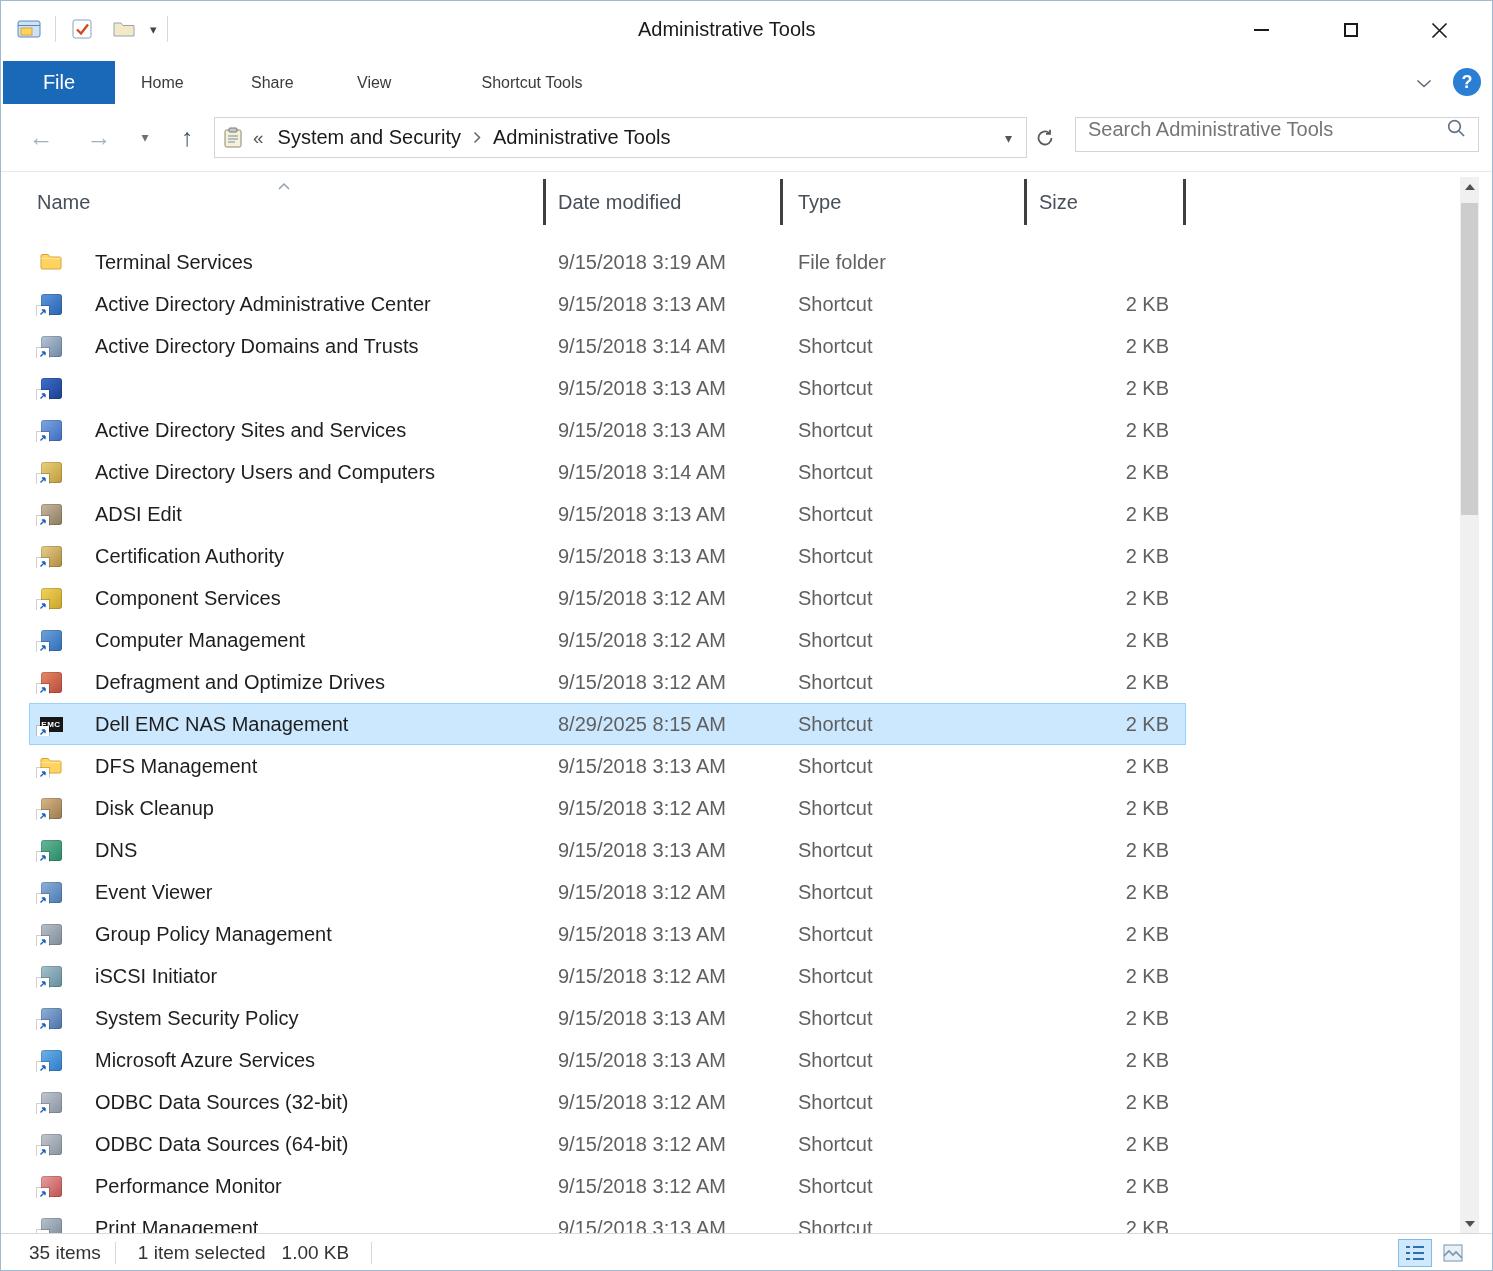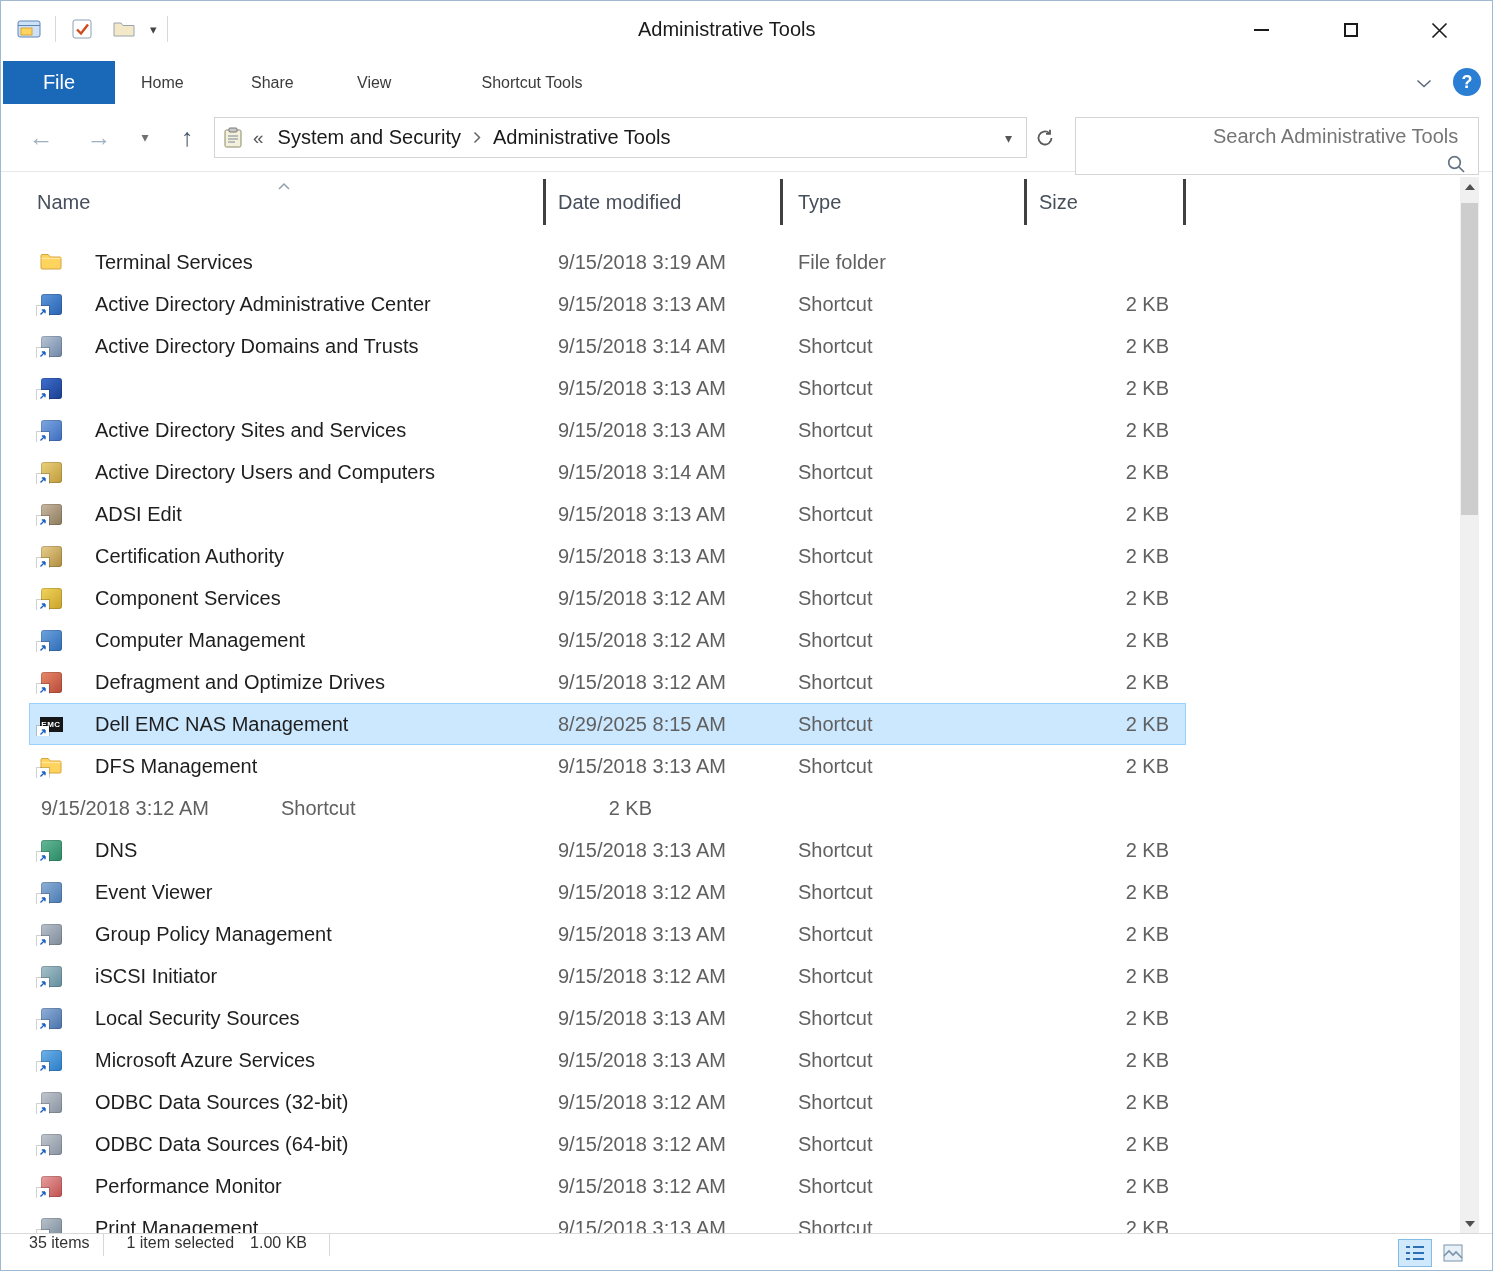--- a/index.html
+++ b/index.html
@@ -38,21 +38,21 @@
   .recent-caret{left:126px;color:#707070;font-size:14px;}
   .up-btn{left:168px;color:#43576b;}
   .address-box{position:absolute;left:213px;top:12px;width:813px;height:41px;border:1px solid #d4d4d4;background:#fff;display:flex;align-items:center;box-sizing:border-box;}
   .addr-icon{margin:0 6px 0 8px;display:flex;align-items:center;}
   .addr-laquo{color:#555;font-size:19px;padding:0 4px;}
   .crumb{font-size:20px;color:#1a1a1a;padding:0 10px;white-space:nowrap;}
   .crumb-sep{display:flex;align-items:center;padding:0 2px;}
   .addr-spacer{flex:1;}
   .addr-caret{color:#555;font-size:14px;padding-right:14px;}
   .refresh-btn{position:absolute;left:1031px;top:20px;width:26px;height:26px;display:flex;align-items:center;justify-content:center;}
-  .search-box{position:absolute;left:1074px;top:12px;width:404px;height:58px;border:1px solid #d4d4d4;background:#fff;display:flex;align-items:flex-end;box-sizing:border-box;flex-direction:column;}
+  .search-box{position:absolute;left:1074px;top:12px;width:404px;height:35px;border:1px solid #d4d4d4;background:#fff;display:flex;align-items:flex-start;box-sizing:border-box;}
   .search-input{flex:1;border:none;outline:none;font-family:"Liberation Sans",sans-serif;font-size:20px;color:#333;padding:0 0 0 12px;background:transparent;}
   .search-input::placeholder{color:#757575;}
   .search-icon{padding:0 12px;display:flex;align-items:center;}
 
   
   .headers{position:absolute;top:178px;left:0;height:46px;display:flex;background:#fff;}
   .hcell{box-sizing:border-box;height:46px;display:flex;align-items:center;font-size:20px;color:#474f5a;border-right:3px solid #404040;}
   .h-name{width:545px;padding-left:36px;}
   .h-date{width:237px;padding-left:12px;}
   .h-type{width:244px;padding-left:15px;}
@@ -76,21 +76,21 @@
   
   .scrollbar{position:absolute;left:1459px;top:176px;width:19px;height:1056px;background:#f0f0f0;}
   .sb-arrow{position:absolute;left:0;width:19px;height:19px;display:flex;align-items:center;justify-content:center;}
   .sb-up{top:0;}
   .sb-down{bottom:0;}
   .sb-thumb{position:absolute;left:1px;top:26px;width:17px;height:312px;background:#cdcdcd;}
   .tri-up{width:0;height:0;border-left:5px solid transparent;border-right:5px solid transparent;border-bottom:6px solid #505050;}
   .tri-down{width:0;height:0;border-left:5px solid transparent;border-right:5px solid transparent;border-top:6px solid #505050;}
 
   
-  .statusbar{position:absolute;top:1232px;left:0;width:100%;height:38px;border-top:1px solid #d9d9d9;background:#fff;display:flex;font-size:16px;color:#333;}
+  .statusbar{position:absolute;top:1232px;left:0;width:100%;height:38px;border-top:1px solid #d9d9d9;background:#fff;display:flex;align-items:center;font-size:19px;color:#333;}
   .sb-item{padding:0 14px 0 28px;}
   .sb-sep{width:1px;height:22px;background:#d8d8d8;}
   .sb-sel{padding:0 14px 0 22px;}
   .sb-size{padding:0 22px 0 2px;}
   .view-toggles{position:absolute;right:22px;top:5px;display:flex;gap:4px;}
   .view-btn{width:34px;height:28px;display:flex;align-items:center;justify-content:center;box-sizing:border-box;}
   .view-btn.active{background:#cfe8fb;border:1px solid #84bce8;}
 </style>
 </head>
 <body>
@@ -410,20 +410,31 @@
               </svg>
             </span>
           </span>
           <span>DFS Management</span>
         </div>
         <div class="cell c-date">9/15/2018 3:13 AM</div>
         <div class="cell c-type">Shortcut</div>
         <div class="cell c-size">2 KB</div>
       </div>
       <div class="file-row">
+        <div class="cell c-name">
+          <span class="ico">
+            <span class="gen-ico" style="background:linear-gradient(135deg,#d8b88a,#9a7a4e)"></span>
+            <span class="lnk-arrow">
+              <svg width="10" height="10" viewBox="0 0 10 10">
+                <path d="M2.5 7.5L7 3M7 3H3.8M7 3v3.2" fill="none" stroke="#1b5fbf" stroke-width="1.4"></path>
+              </svg>
+            </span>
+          </span>
+          <span>Disk Cleanup</span>
+        </div>
         <div class="cell c-date">9/15/2018 3:12 AM</div>
         <div class="cell c-type">Shortcut</div>
         <div class="cell c-size">2 KB</div>
       </div>
       <div class="file-row">
         <div class="cell c-name">
           <span class="ico">
             <span class="gen-ico" style="background:linear-gradient(135deg,#66b898,#2a8a66)"></span>
             <span class="lnk-arrow">
               <svg width="10" height="10" viewBox="0 0 10 10">
@@ -488,21 +499,21 @@
       <div class="file-row">
         <div class="cell c-name">
           <span class="ico">
             <span class="gen-ico" style="background:linear-gradient(135deg,#8fb0d8,#4a72aa)"></span>
             <span class="lnk-arrow">
               <svg width="10" height="10" viewBox="0 0 10 10">
                 <path d="M2.5 7.5L7 3M7 3H3.8M7 3v3.2" fill="none" stroke="#1b5fbf" stroke-width="1.4"></path>
               </svg>
             </span>
           </span>
-          <span>Local Security Sources</span>
+          <span>System Security Policy</span>
         </div>
         <div class="cell c-date">9/15/2018 3:13 AM</div>
         <div class="cell c-type">Shortcut</div>
         <div class="cell c-size">2 KB</div>
       </div>
       <div class="file-row">
         <div class="cell c-name">
           <span class="ico">
             <span class="gen-ico" style="background:linear-gradient(135deg,#6fb2e8,#2a7cc8)"></span>
             <span class="lnk-arrow">

